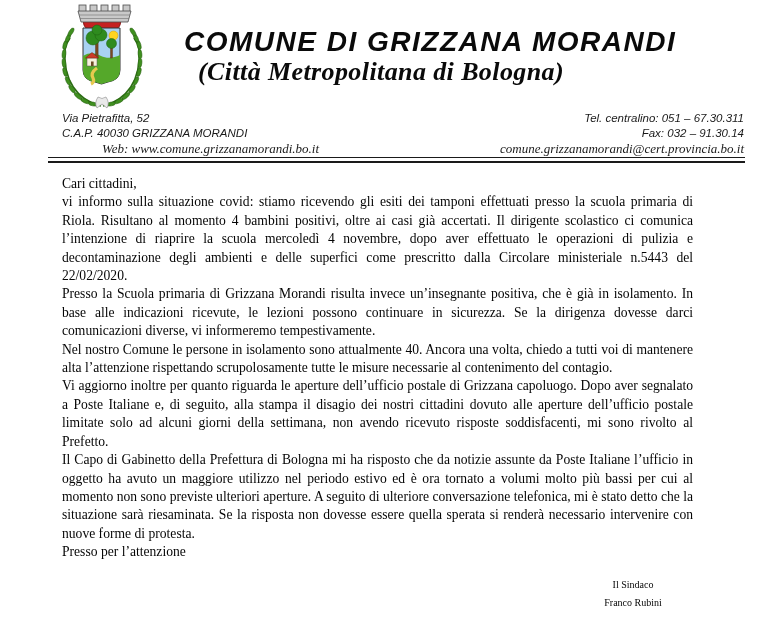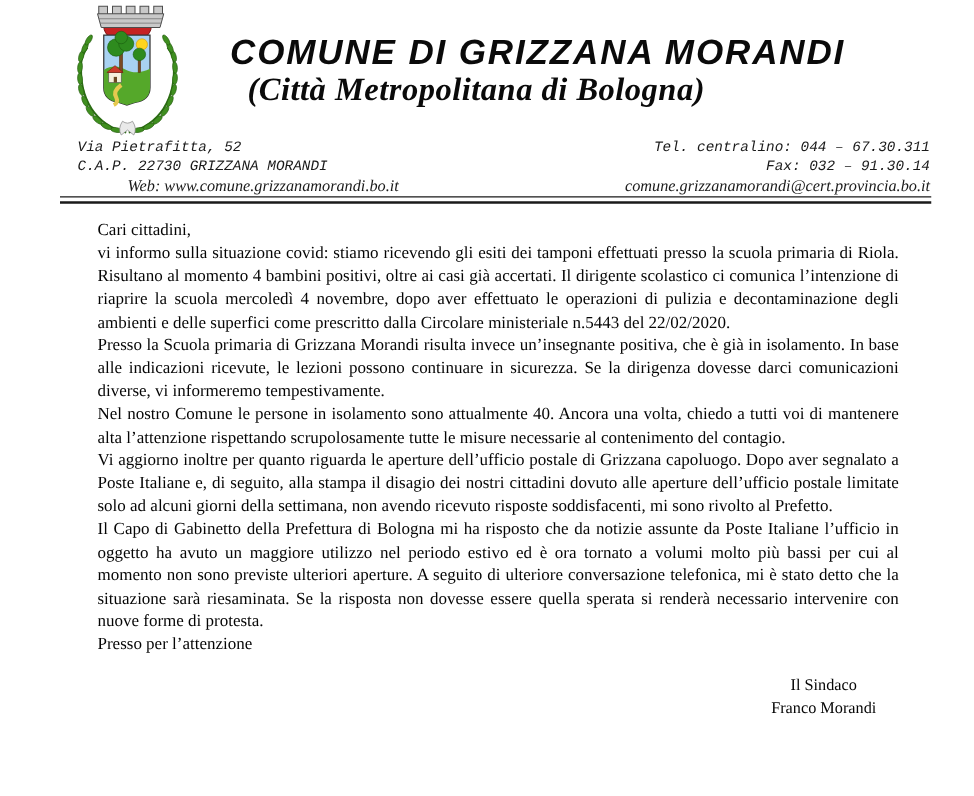--- a/index.html
+++ b/index.html
@@ -24,41 +24,41 @@
     font-style:italic;font-weight:bold;font-size:26px;line-height:28px;
     letter-spacing:0.4px;color:#0a0a0a;
   }
   .contacts{
     position:absolute;left:62px;right:35px;top:111px;
     display:flex;justify-content:space-between;align-items:flex-start;
   }
   .contact-col{display:flex;flex-direction:column;}
   .contact-col.right{text-align:right;}
   .c-sans{
-    font-family:Liberation Mono, monospace;font-style:italic;
+    font-family:Liberation Sans, sans-serif;font-style:italic;
     font-size:11.5px;line-height:15px;color:#1a1a1a;
   }
   .c-serif{
     font-family:"Liberation Serif",serif;font-style:italic;
     font-size:13px;line-height:15px;color:#1a1a1a;margin-left:40px;
   }
   .header-rule{
     position:absolute;left:48px;right:34px;top:157px;height:3px;
     border-top:1px solid #1a1a1a;border-bottom:2px solid #1a1a1a;
   }
 
   
-  .letter-body{padding:12px 60px 0 62px;margin-left:16px;}
+  .letter-body{padding:12px 86px 0 62px;}
   .letter-body p{
     margin:0;text-align:justify;
     font-size:13.6px;line-height:18.4px;color:#050505;
   }
   .signature{
     width:124px;margin:14px -2px 0 auto;text-align:center;
-    font-size:13px;line-height:18.4px;color:#050505;
+    font-size:10px;line-height:18.4px;color:#050505;
   }
 </style>
 </head>
 <body>
 
 <div class="page">
 
   <header class="letterhead">
 
     <div class="crest">
@@ -131,41 +131,41 @@
     </div>
 
     <div class="titles">
       <h1>COMUNE DI GRIZZANA MORANDI</h1>
       <h2>(Città Metropolitana di Bologna)</h2>
     </div>
 
     <div class="contacts">
       <div class="contact-col left">
         <span class="c-sans">Via Pietrafitta, 52</span>
-        <span class="c-sans">C.A.P. 22730 GRIZZANA MORANDI</span>
+        <span class="c-sans">C.A.P. 40030 GRIZZANA MORANDI</span>
         <span class="c-serif">Web: www.comune.grizzanamorandi.bo.it</span>
       </div>
       <div class="contact-col right">
-        <span class="c-sans">Tel. centralino: 044 – 67.30.311</span>
+        <span class="c-sans">Tel. centralino: 051 – 67.30.311</span>
         <span class="c-sans">Fax:  032 – 91.30.14</span>
         <span class="c-serif">comune.grizzanamorandi@cert.provincia.bo.it</span>
       </div>
     </div>
 
     <div class="header-rule"></div>
   </header>
 
   <main class="letter-body">
     <p>Cari cittadini,</p>
     <p>vi informo sulla situazione covid: stiamo ricevendo gli esiti dei tamponi effettuati presso la scuola primaria di Riola. Risultano al momento 4 bambini positivi, oltre ai casi già accertati. Il dirigente scolastico ci comunica l’intenzione di riaprire la scuola mercoledì 4 novembre, dopo aver effettuato le operazioni di pulizia e decontaminazione degli ambienti e delle superfici come prescritto dalla Circolare ministeriale n.5443 del 22/02/2020.</p>
     <p>Presso la Scuola primaria di Grizzana Morandi risulta invece un’insegnante positiva, che è già in isolamento. In base alle indicazioni ricevute, le lezioni possono continuare in sicurezza. Se la dirigenza dovesse darci comunicazioni diverse, vi informeremo tempestivamente.</p>
     <p>Nel nostro Comune le persone in isolamento sono attualmente 40. Ancora una volta, chiedo a tutti voi di mantenere alta l’attenzione rispettando scrupolosamente tutte le misure necessarie al contenimento del contagio.</p>
     <p>Vi aggiorno inoltre per quanto riguarda le aperture dell’ufficio postale di Grizzana capoluogo. Dopo aver segnalato a Poste Italiane e, di seguito, alla stampa il disagio dei nostri cittadini dovuto alle aperture dell’ufficio postale limitate solo ad alcuni giorni della settimana, non avendo ricevuto risposte soddisfacenti, mi sono rivolto al Prefetto.</p>
     <p>Il Capo di Gabinetto della Prefettura di Bologna mi ha risposto che da notizie assunte da Poste Italiane l’ufficio in oggetto ha avuto un maggiore utilizzo nel periodo estivo ed è ora tornato a volumi molto più bassi per cui al momento non sono previste ulteriori aperture. A seguito di ulteriore conversazione telefonica, mi è stato detto che la situazione sarà riesaminata. Se la risposta non dovesse essere quella sperata si renderà necessario intervenire con nuove forme di protesta.</p>
     <p>Presso per l’attenzione</p>
 
     <div class="signature">
       <div>Il Sindaco</div>
-      <div>Franco Morandi</div>
+      <div>Franco Rubini</div>
     </div>
   </main>
 
 </div>
 
 </body></html>

